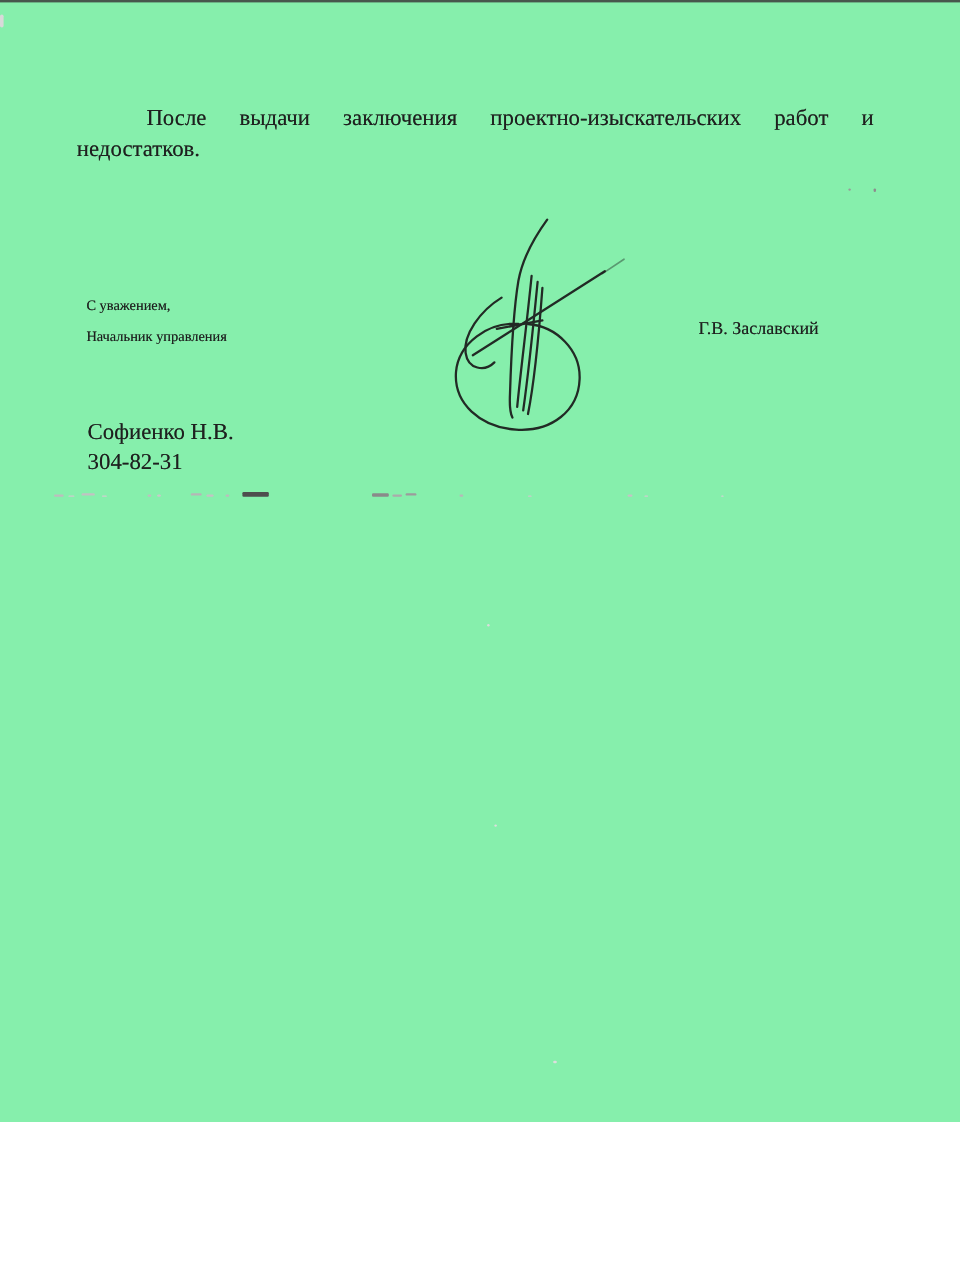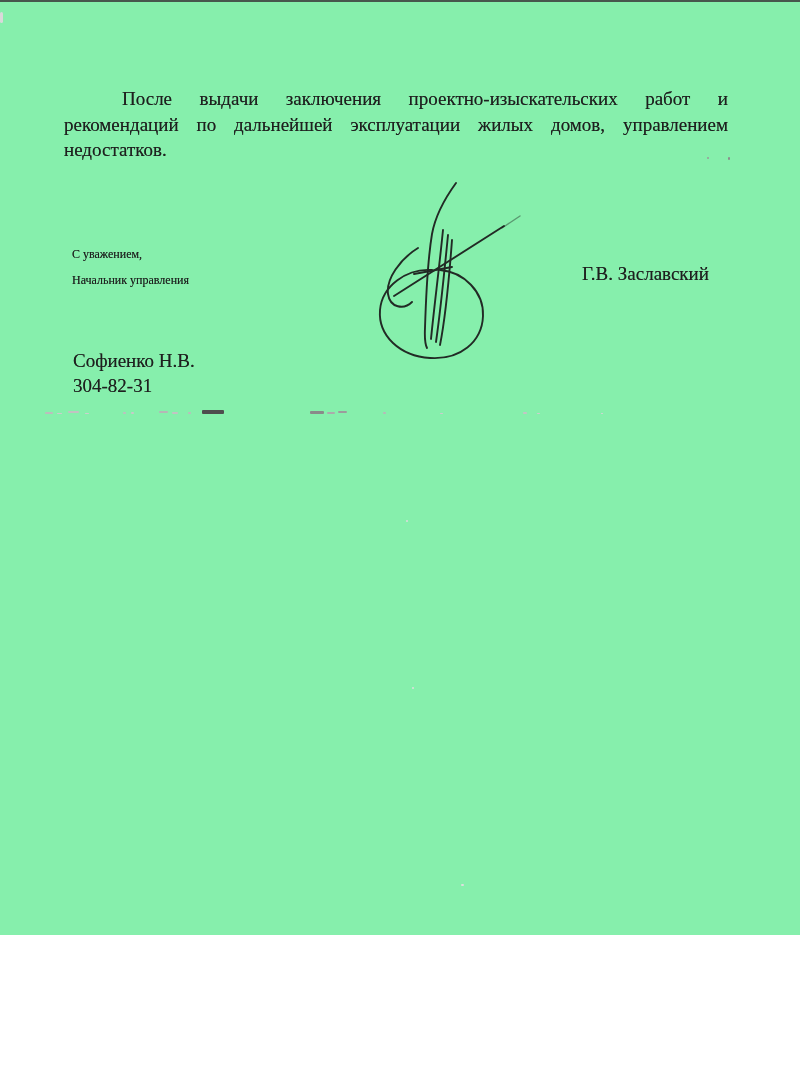--- a/index.html
+++ b/index.html
@@ -31,21 +31,21 @@
   .par-line.first { padding-left: 58px; }
   .par-line.last { text-align: center; text-align-last: left; }
   
   .closing {
     position: absolute; left: 72px; top: 241px;
     font-size: 12px; line-height: 26px;
     text-shadow: 0 0 0.4px rgba(0,0,0,0.55);
   }
   .signer-name {
     position: absolute; left: 582px; top: 262px;
-    font-size: 19px; line-height: 24px;
+    font-size: 15px; line-height: 24px;
     text-shadow: 0 0 0.4px rgba(0,0,0,0.55);
     font-family: Liberation Serif, serif;
   }
   .contact {
     position: absolute; left: 73px; top: 348px;
     font-size: 19px; line-height: 25px;
     text-shadow: 0 0 0.4px rgba(0,0,0,0.55);
   }
   
   .signature {
@@ -71,21 +71,20 @@
 </head>
 <body>
 
 <div id="page">
 
   <div class="top-edge"></div>
   <div class="left-edge-blot"></div>
 
   <div class="paragraph">
     <div class="par-line first">После выдачи заключения проектно-изыскательских работ и</div>
-    <div class="par-line">рекомендаций по дальнейшей эксплуатации жилых домов, управлением</div>
     <div class="par-line last">недостатков.</div>
   </div>
 
   <div class="closing">
     <div>С уважением,</div>
     <div>Начальник управления</div>
   </div>
 
   <svg class="signature" viewBox="0 0 172 196" xmlns="http://www.w3.org/2000/svg">
     <g fill="none" stroke="#1a1a1a" stroke-width="1.9" stroke-linecap="round" opacity="0.92">

